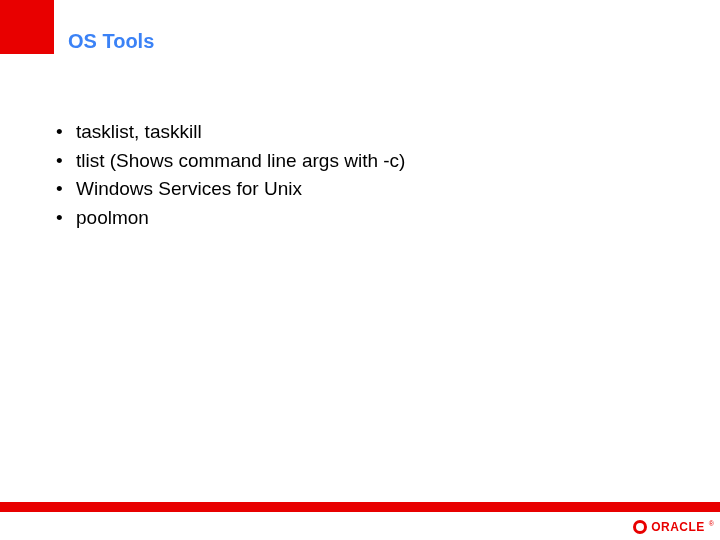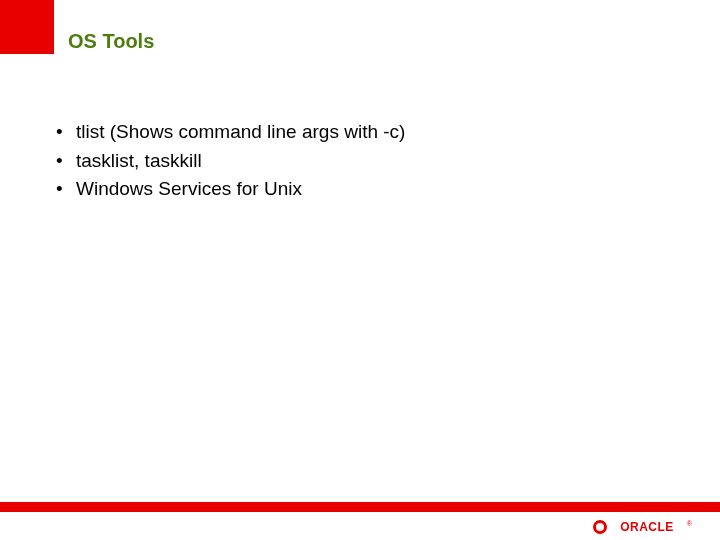--- a/index.html
+++ b/index.html
@@ -1,40 +1,41 @@
 <!DOCTYPE html>
 <html><head>
 <meta charset="utf-8">
 <style>
   * { margin: 0; padding: 0; box-sizing: border-box; }
   html, body { width: 720px; height: 540px; font-family: Arial, Helvetica, sans-serif; background: #fff; }
   .slide { position: relative; width: 720px; height: 540px; background: #fff; }
   .red-block { position: absolute; top: 0; left: 0; width: 54px; height: 54px; background: #e80000; }
-  .title { position: absolute; top: 30px; left: 68px; font-size: 20px; font-weight: bold; color: #4d7c0f; }
+  .title { position: absolute; top: 30px; left: 68px; font-size: 20px; font-weight: bold; color: #3b82f6; }
   .content { position: absolute; top: 118px; left: 56px; right: 40px; }
   .content ul { list-style: none; }
   .content li { font-size: 19px; color: #000; line-height: 1.5; padding-left: 20px; position: relative; }
   .content li::before { content: "•"; position: absolute; left: 0; top: 0; }
   .footer-bar { position: absolute; bottom: 28px; left: 0; right: 0; height: 10px; background: #e80000; }
-  .logo { position: absolute; bottom: 6px; right: 28px; display: flex; align-items: center; gap: 13px; }
+  .logo { position: absolute; bottom: 6px; right: 6px; display: flex; align-items: center; gap: 4px; }
   .logo .o-circle { width: 14px; height: 14px; border: 3px solid #e80000; border-radius: 50%; }
   .logo .text { font-size: 12px; font-weight: bold; letter-spacing: 0.5px; color: #e80000; font-family: Arial, sans-serif; }
   .logo .reg { font-size: 7px; color: #e80000; position: relative; top: -4px; }
 </style>
 </head>
 <body>
 
 <div class="slide">
   <div class="red-block"></div>
   <div class="title">OS Tools</div>
   <div class="content">
     <ul>
+      <li>tasklist, taskkill</li>
       <li>tlist (Shows command line args with -c)</li>
-      <li>tasklist, taskkill</li>
       <li>Windows Services for Unix</li>
+      <li>poolmon</li>
     </ul>
   </div>
   <div class="footer-bar"></div>
   <div class="logo">
     <span class="o-circle"></span>
     <span class="text">ORACLE</span>
     <span class="reg">®</span>
   </div>
 </div>
 

